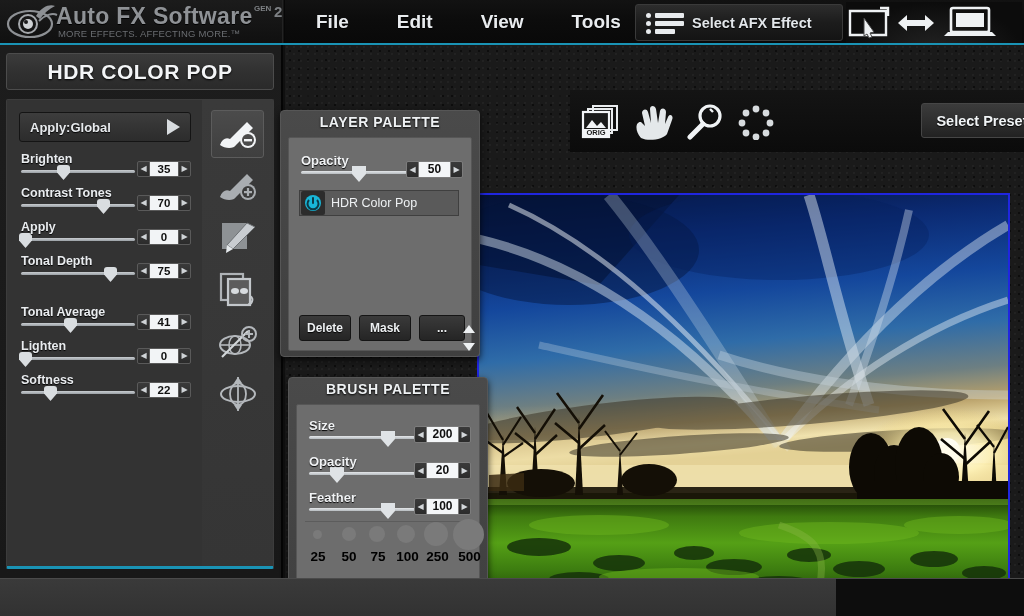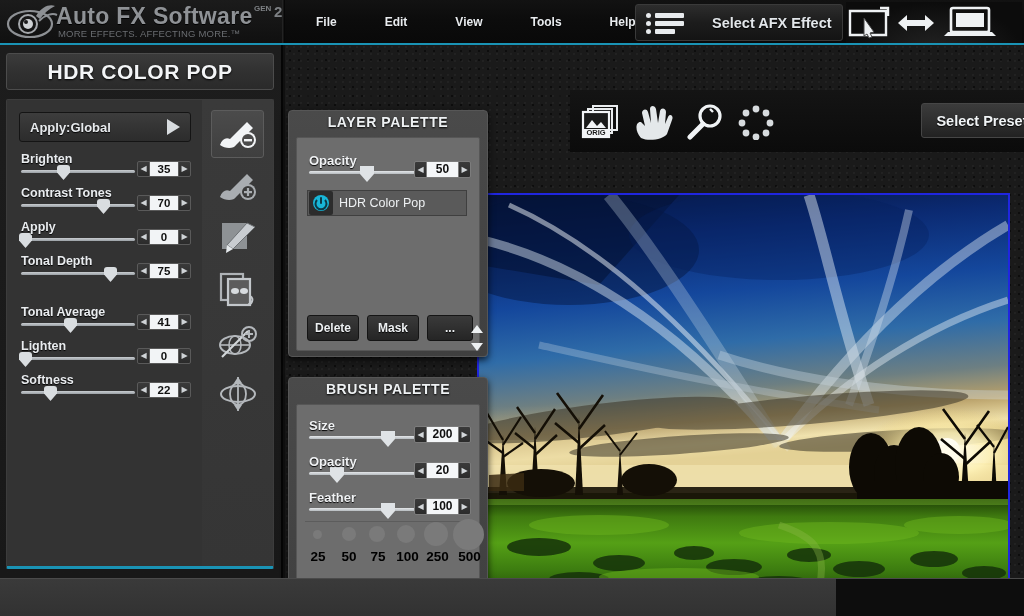--- a/index.html
+++ b/index.html
@@ -31,28 +31,28 @@
   .brand-gen { position:absolute; left:198px; top:1px; font-size:8px; color:#7d8084; font-weight:bold; }
   .brand-gen2 { position:absolute; left:218px; top:0px; font-size:15px; color:#7d8084; font-weight:bold; }
   .brand-tag {
     font-size: 9.5px; color:#6a6d71; letter-spacing:.2px; margin-top:-2px; margin-left:2px;
   }
   .brand-edge { position:absolute; right:0; top:0; width:3px; height:43px;
      background:linear-gradient(90deg,#2a2a2a,#000); }
 
   #menu { position:absolute; left:292px; top:0; height:43px; display:flex; align-items:center; }
   .menu-item {
-    color:#e9ecef; font-size:12px; font-weight:bold; padding:0 24px; cursor:default;
+    color:#e9ecef; font-size:19px; font-weight:bold; padding:0 24px; cursor:default;
     text-shadow:0 1px 1px #000;
   }
   #afx-btn {
     position:absolute; left:635px; top:4px; width:208px; height:37px;
     background:linear-gradient(180deg,#2d2d2d 0%,#1c1c1c 50%,#141414 100%);
     border:1px solid #3a3a3a; border-radius:3px;
-    display:flex; align-items:center; gap:26px; padding-left:10px;
+    display:flex; align-items:center; gap:6px; padding-left:10px;
   }
   #afx-btn .afx-label { color:#e2e6ea; font-size:14.5px; font-weight:bold; text-shadow:0 1px 1px #000; }
   .listicon { width:40px; height:26px; position:relative; }
   .listicon i { position:absolute; display:block; background:#e8ebee; border-radius:1px; }
   .listicon i.d { width:5px; height:5px; border-radius:50%; left:0; }
   .listicon i.b { height:5px; left:9px; }
 
   #top-icons { position:absolute; left:846px; top:2px; width:176px; height:41px; display:flex; align-items:center; gap:6px;
      background:radial-gradient(ellipse at 50% 120%, #232323 0%, #0c0c0c 70%); }
 
@@ -123,21 +123,21 @@
   .tool-btn.sel { background:linear-gradient(180deg,#4b4b4b,#3f3f3f); border:1px solid #5c5c5c; }
 
   
   .palette { position:absolute; background:linear-gradient(180deg,#4a4a4a,#3f3f3f);
      border:1px solid #565656; border-radius:4px; box-shadow:0 3px 7px rgba(0,0,0,.75); }
   .pal-title { height:22px; display:flex; align-items:center; justify-content:center;
      color:#eef1f3; font-size:14px; font-weight:bold; letter-spacing:.6px; text-shadow:0 1px 2px #000; }
   .pal-inner { position:absolute; left:7px; right:7px; background:#6d6d6d;
      border:1px solid #565656; border-radius:2px; }
 
-  #layer-palette { left:288px; top:110px; width:200px; height:247px; }
+  #layer-palette { left:280px; top:110px; width:200px; height:247px; }
   #layer-inner { top:26px; height:214px; }
   #brush-palette { left:288px; top:377px; width:200px; height:245px; }
   #brush-inner { top:26px; height:212px; }
 
   .p-slider { position:absolute; height:26px; }
   .p-label { position:absolute; left:0; top:-1px; color:#f0f2f4; font-size:13px; font-weight:bold;
      text-shadow:0 1px 1px #000; z-index:3; white-space:nowrap; }
   .p-track { position:absolute; left:0; top:17px; height:3px;
      background:linear-gradient(180deg,#e4e7ea,#b6bbbf); border-radius:2px; z-index:1; }
   .p-knob { position:absolute; top:12px; width:14px; height:16px; z-index:2; background:#dfe3e6;

